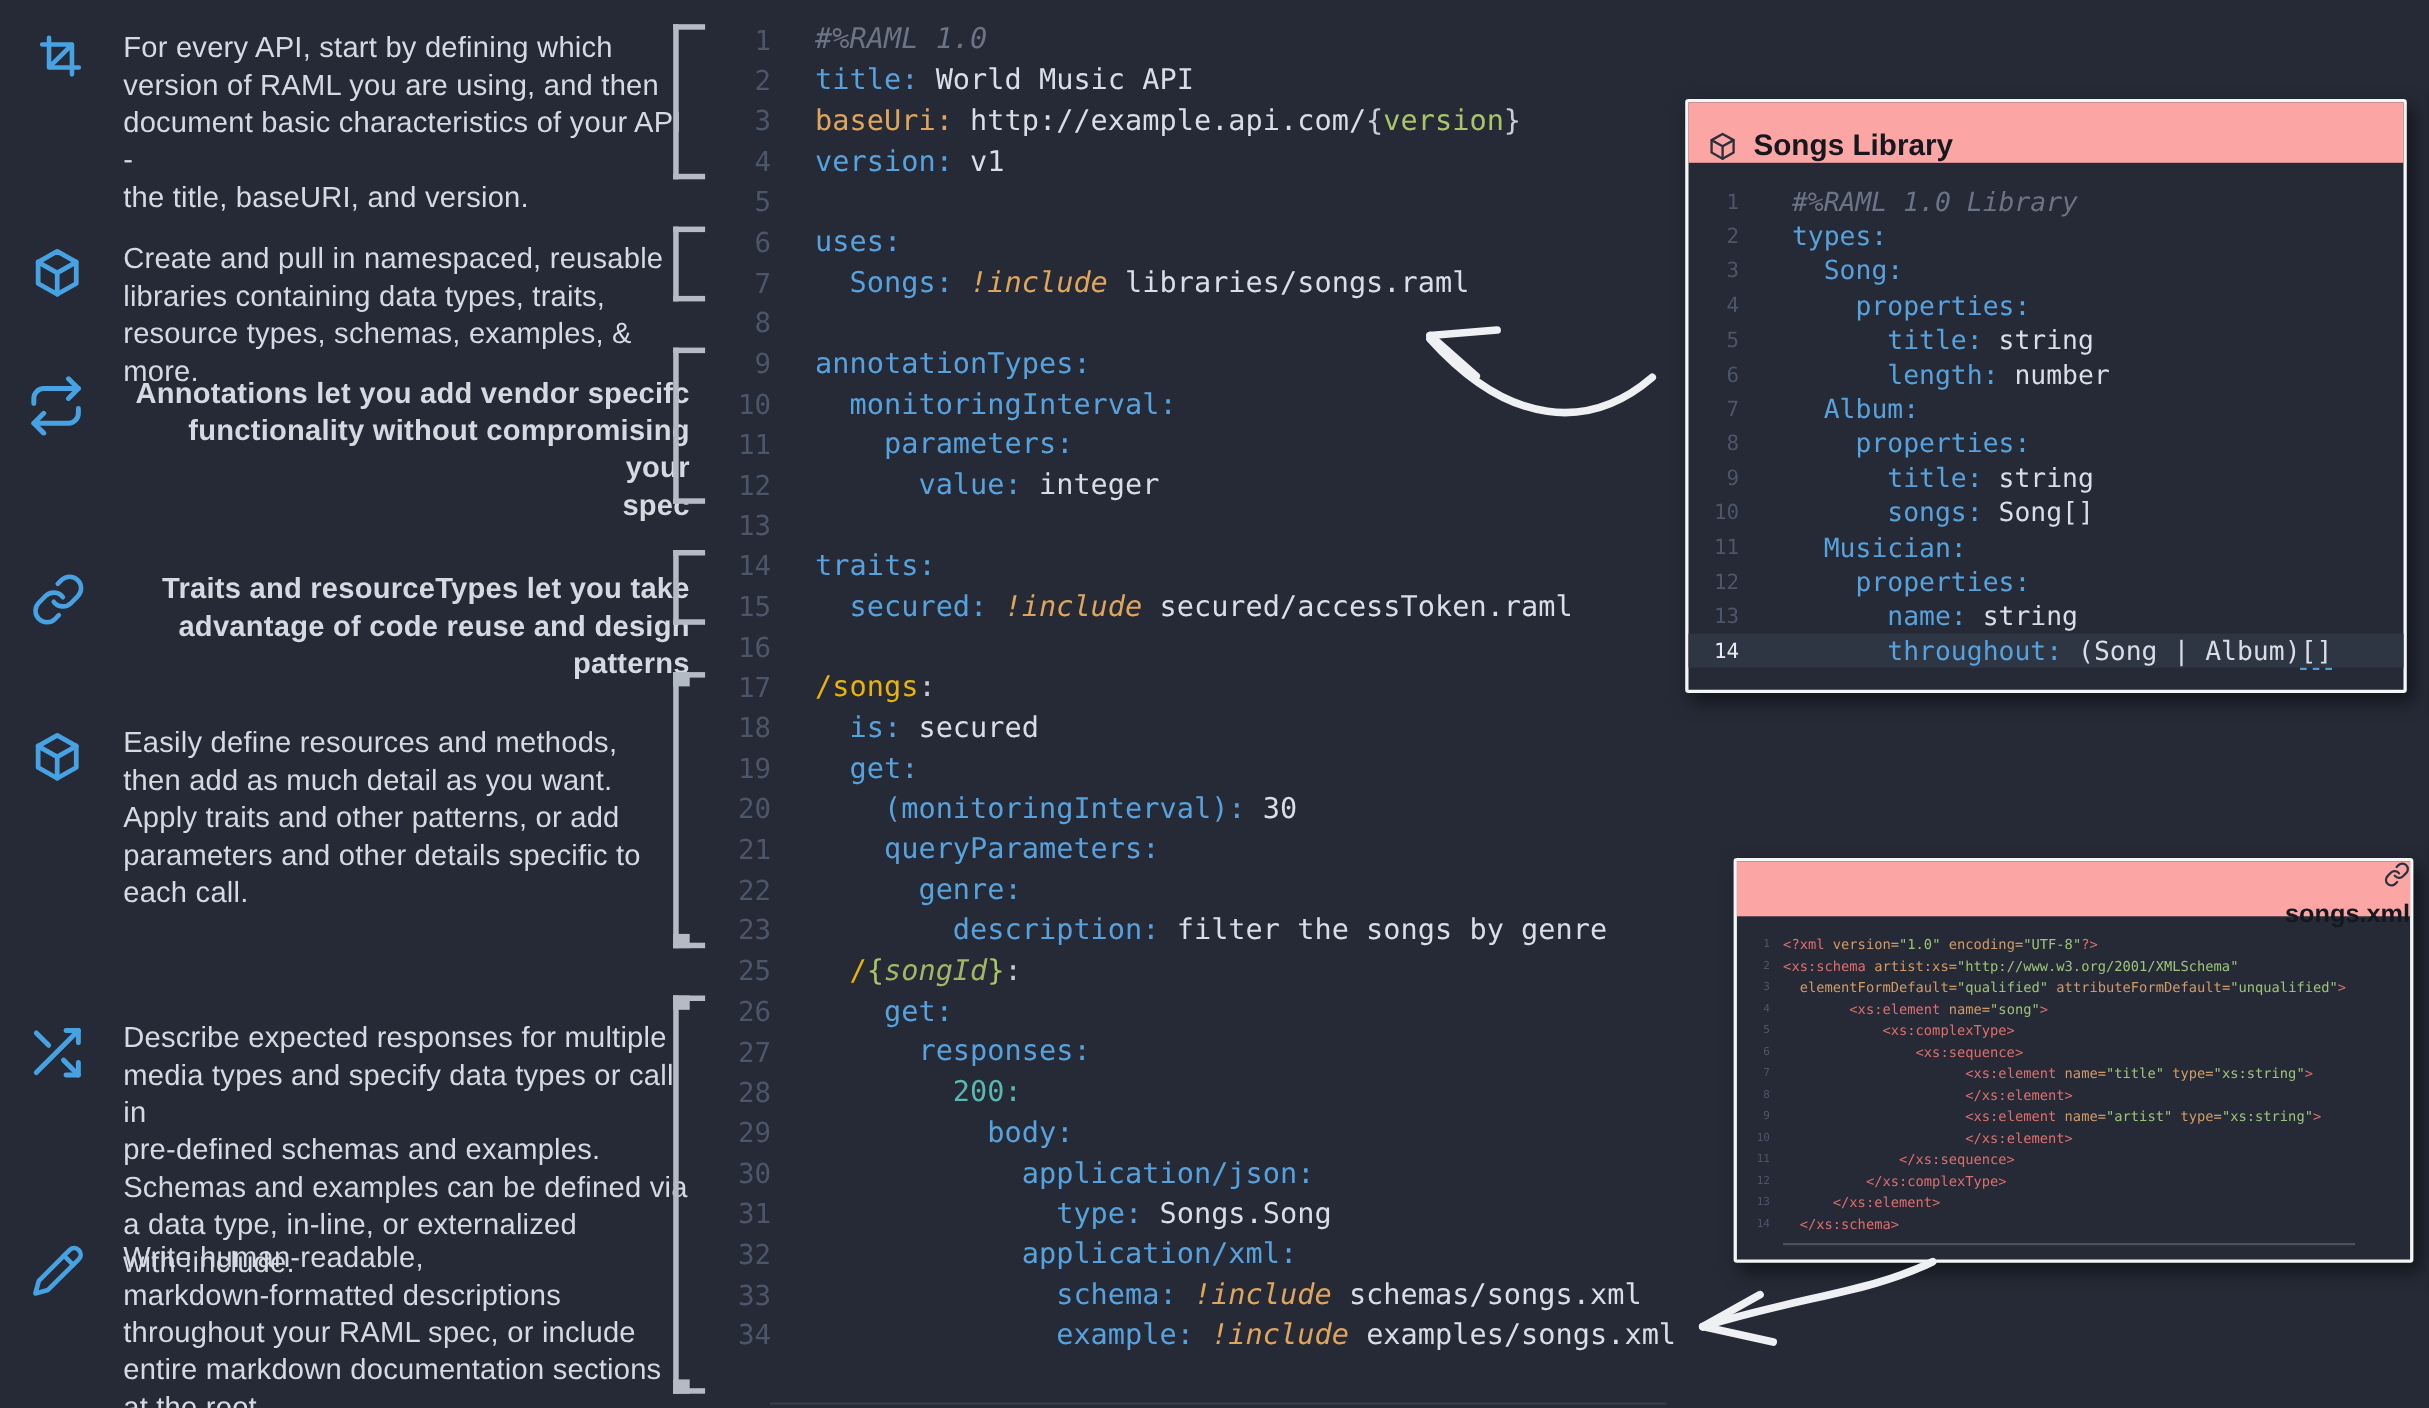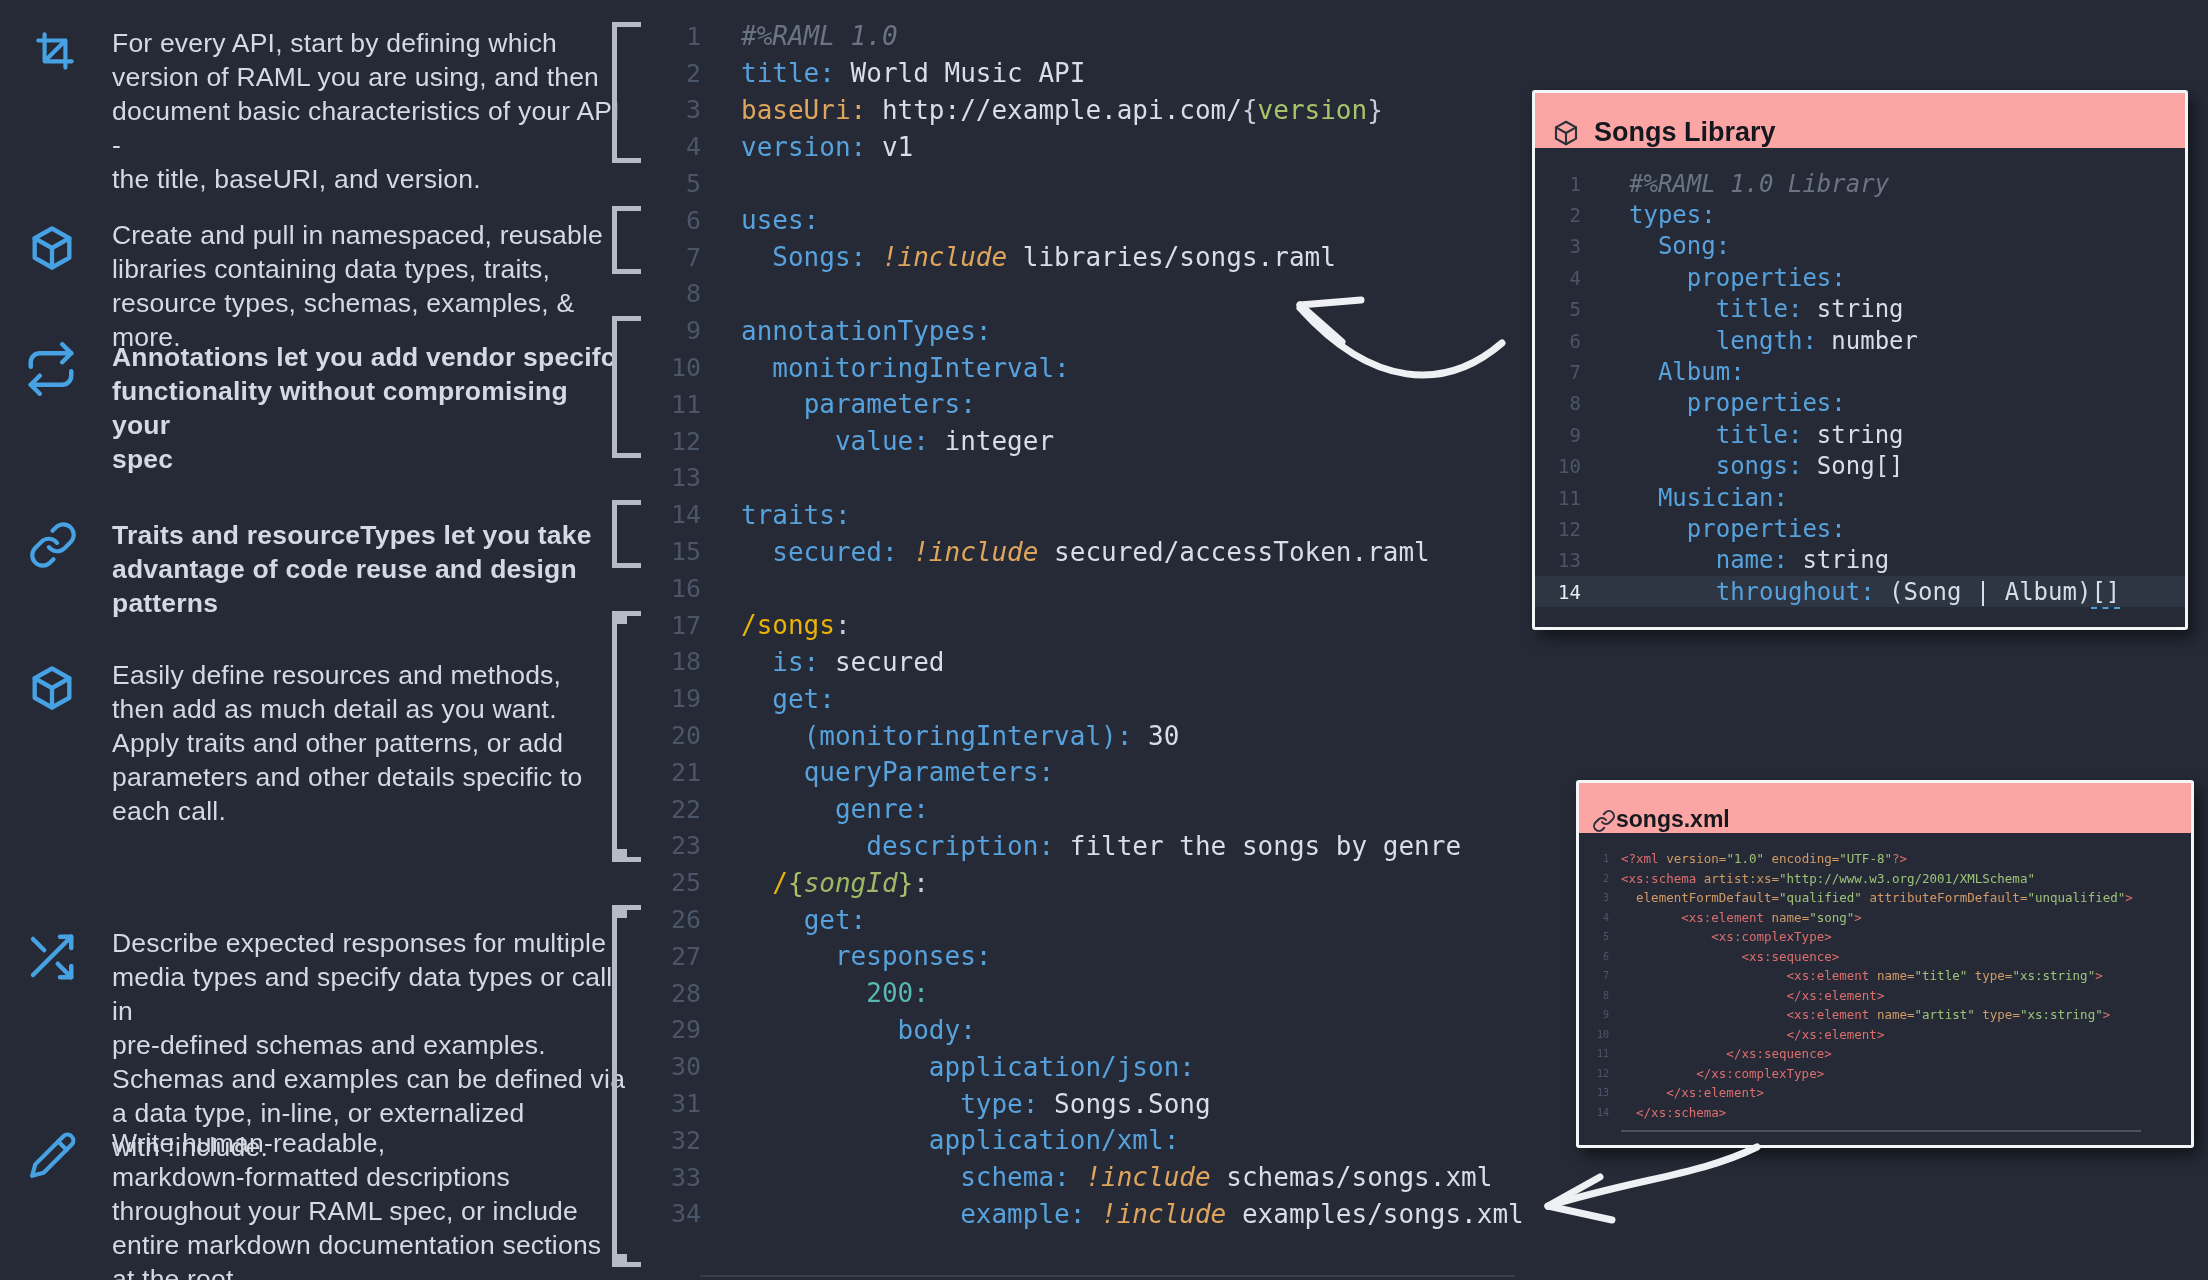--- a/index.html
+++ b/index.html
@@ -2,21 +2,21 @@
 <html><head>
 <meta charset="utf-8">
 <style>
   html,body{margin:0;padding:0;background:#252a36;}
   #stage{position:relative;width:2208px;height:1280px;background:#252a36;overflow:hidden;
          font-family:"Liberation Sans",sans-serif;}
 
   
   .sb-text{position:absolute;left:112px;width:515px;color:#d5d9e1;font-size:26.5px;
            line-height:34px;white-space:pre-line;letter-spacing:.2px;}
-  .sb-bold{font-weight:700;}
+  .sb-bold{font-weight:700;text-align:right;}
   .sb-icon{position:absolute;color:#46a2e2;}
   .sb-icon svg{display:block;width:100%;height:100%;}
 
   
   #bracket-layer{position:absolute;left:612px;top:18px;width:40px;height:1262px;}
   .bracket{position:absolute;left:0;width:24px;
            border-left:5px solid #b5bbc5;border-top:5px solid #b5bbc5;border-bottom:5px solid #b5bbc5;}
   .bracket.sq::before,.bracket.sq::after{content:"";position:absolute;left:-5px;width:15px;height:13px;background:#b5bbc5;}
   .bracket.sq::before{top:-5px;}
   .bracket.sq::after{bottom:-5px;}
@@ -61,21 +61,21 @@
   #panel-lib .panel-header{height:55px;padding-left:16px;gap:13px;}
   #panel-lib .panel-title{font-size:27px;font-weight:700;}
   #panel-lib .panel-body{padding-top:20px;}
   #panel-lib .cl{height:31.4px;}
   #panel-lib .ln{width:46px;font-size:19px;}
   #panel-lib .lc{margin-left:48px;font-size:24px;}
   #panel-lib .cl.active{background:#2e3543;}
   #panel-lib .cl.active .ln{color:#e8ebf1;}
 
   #panel-xml{left:1576px;top:780px;width:612px;height:362px;}
-  #panel-xml .panel-header{height:50px;padding-left:13px;}
+  #panel-xml .panel-header{height:50px;padding-left:13px;gap:10px;flex-direction:column;}
   #panel-xml .panel-title{font-size:23px;font-weight:700;}
   #panel-xml .panel-body{padding-top:16px;}
   #panel-xml .cl{height:19.5px;}
   #panel-xml .ln{width:30px;font-size:10px;}
   #panel-xml .lc{margin-left:12px;font-size:12.5px;}
   #panel-xml .eof{position:absolute;left:42px;top:297px;width:520px;height:2px;background:#49505e;}
 
   
   #arrows{position:absolute;left:0;top:0;width:2208px;height:1280px;pointer-events:none;}
   #arrows path{fill:none;stroke:#eef0f3;stroke-width:7;stroke-linecap:round;}

